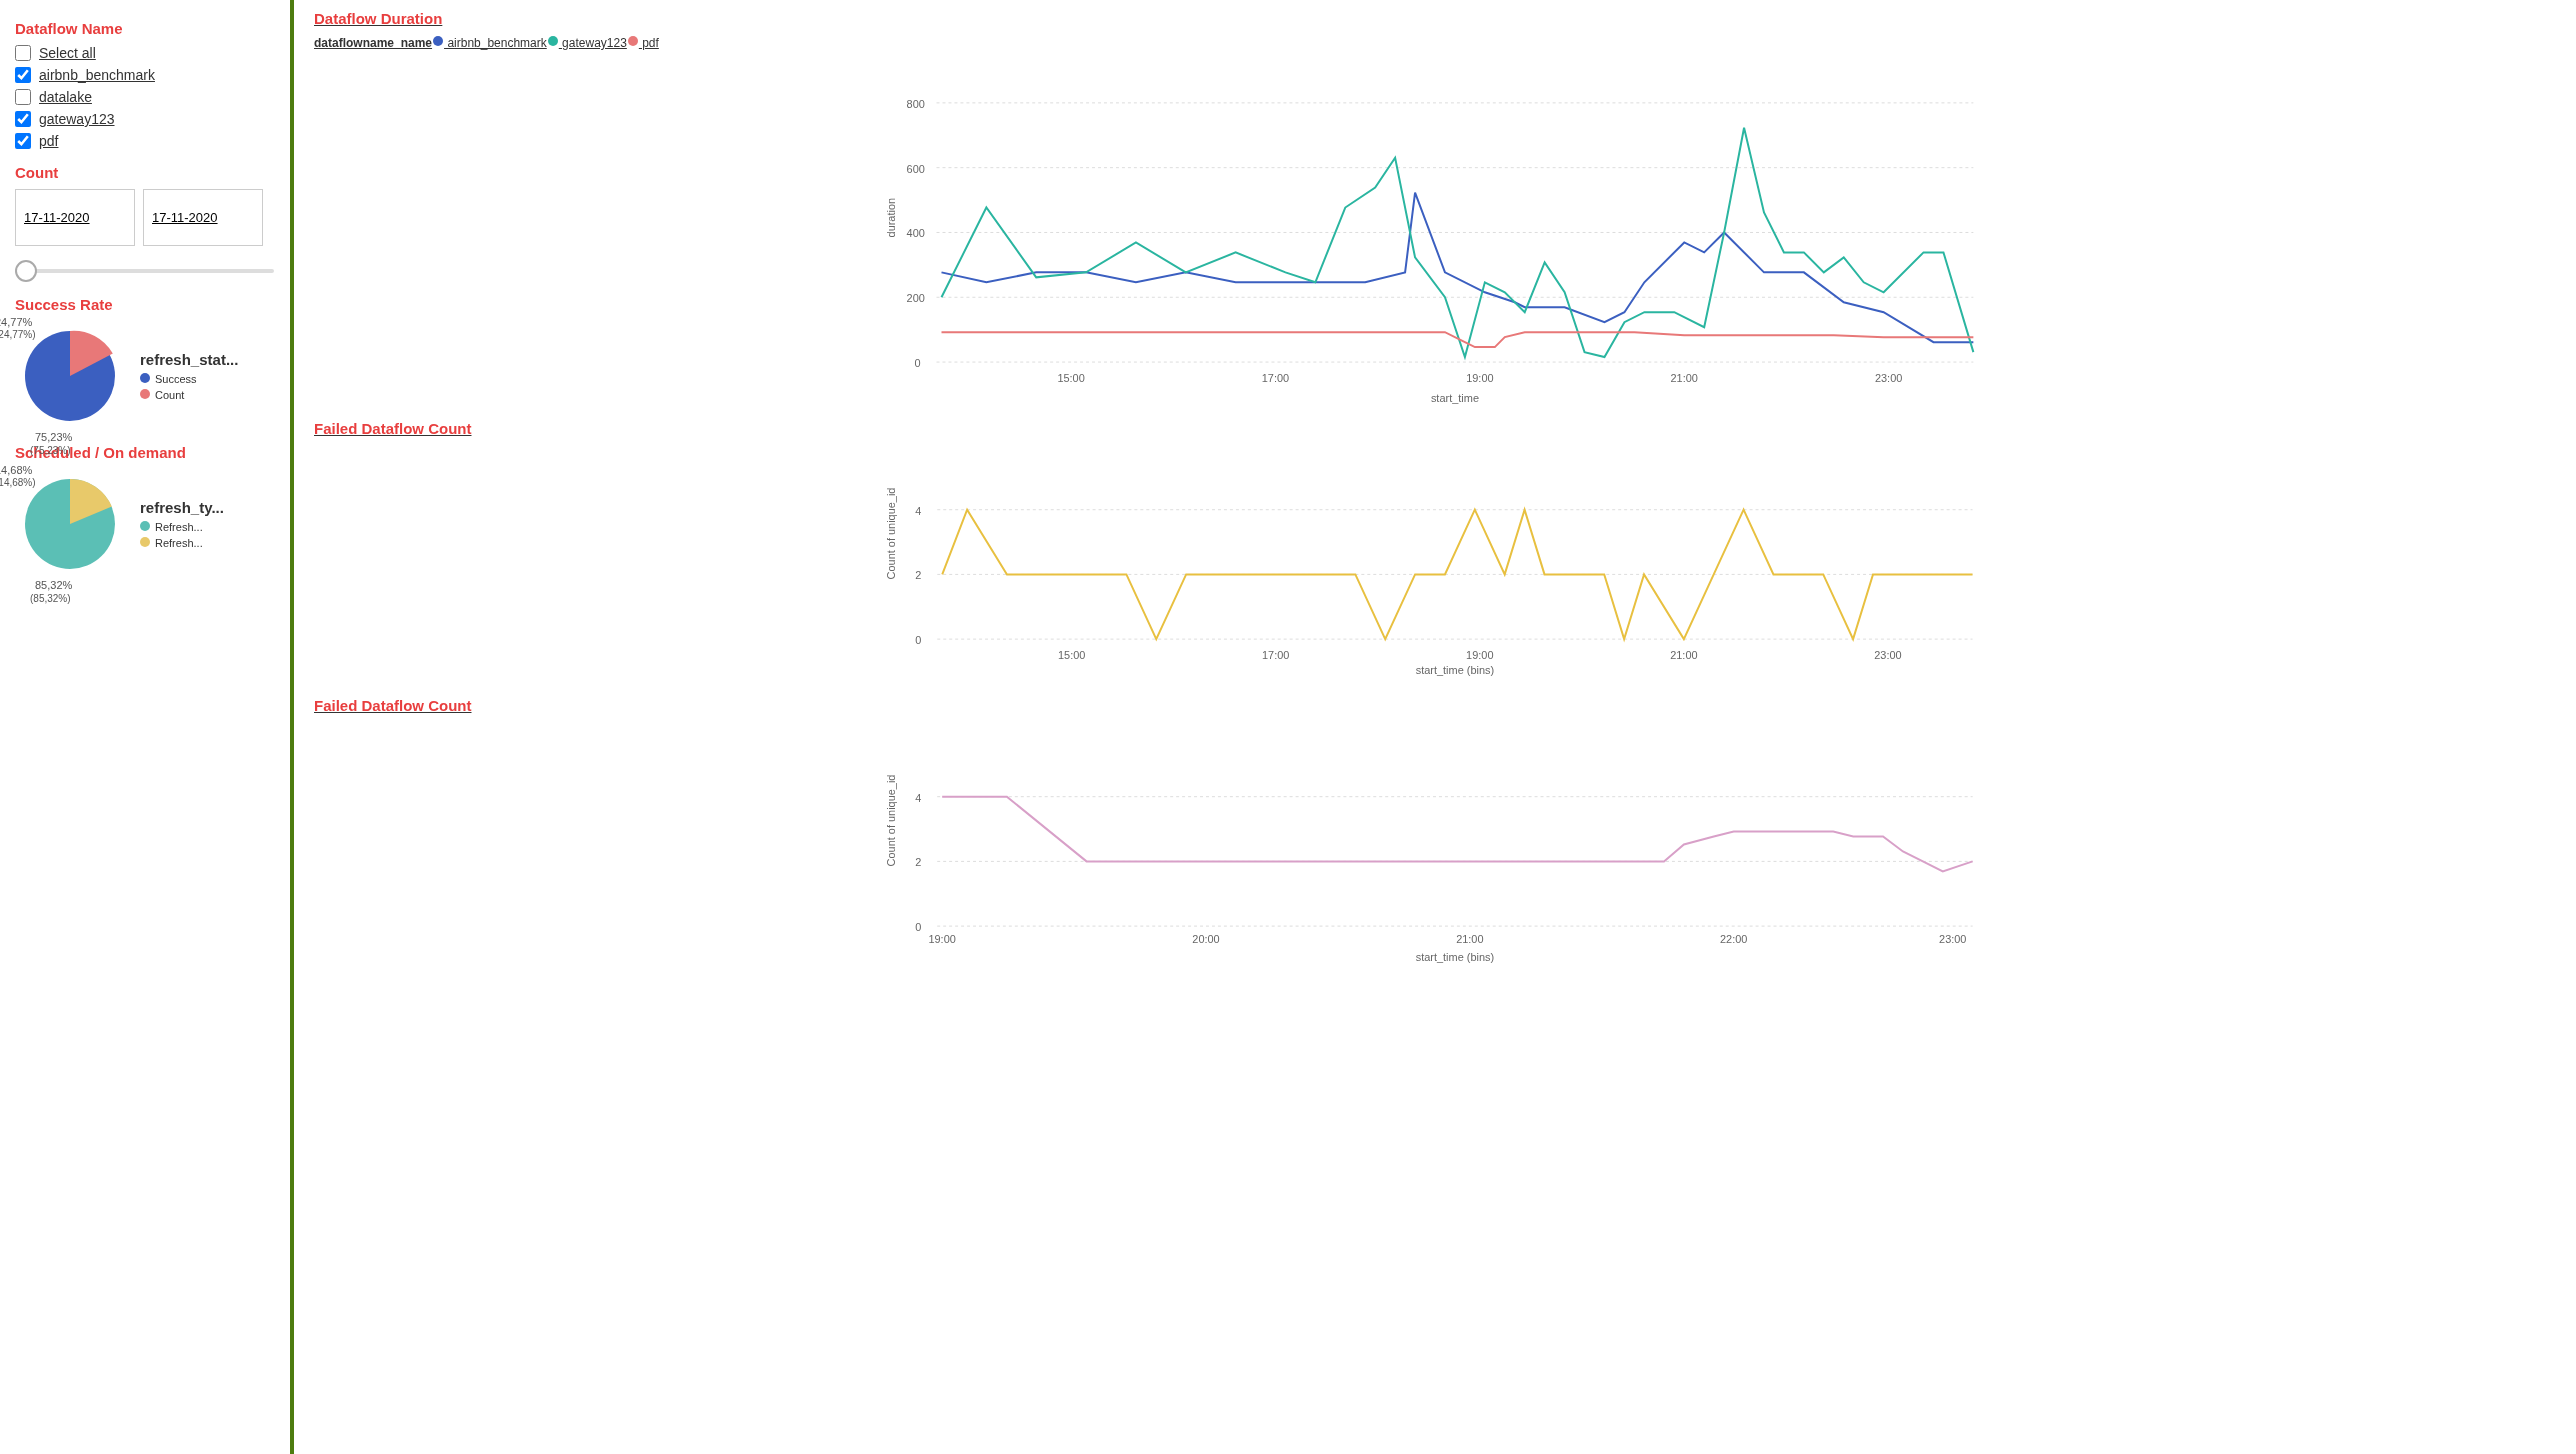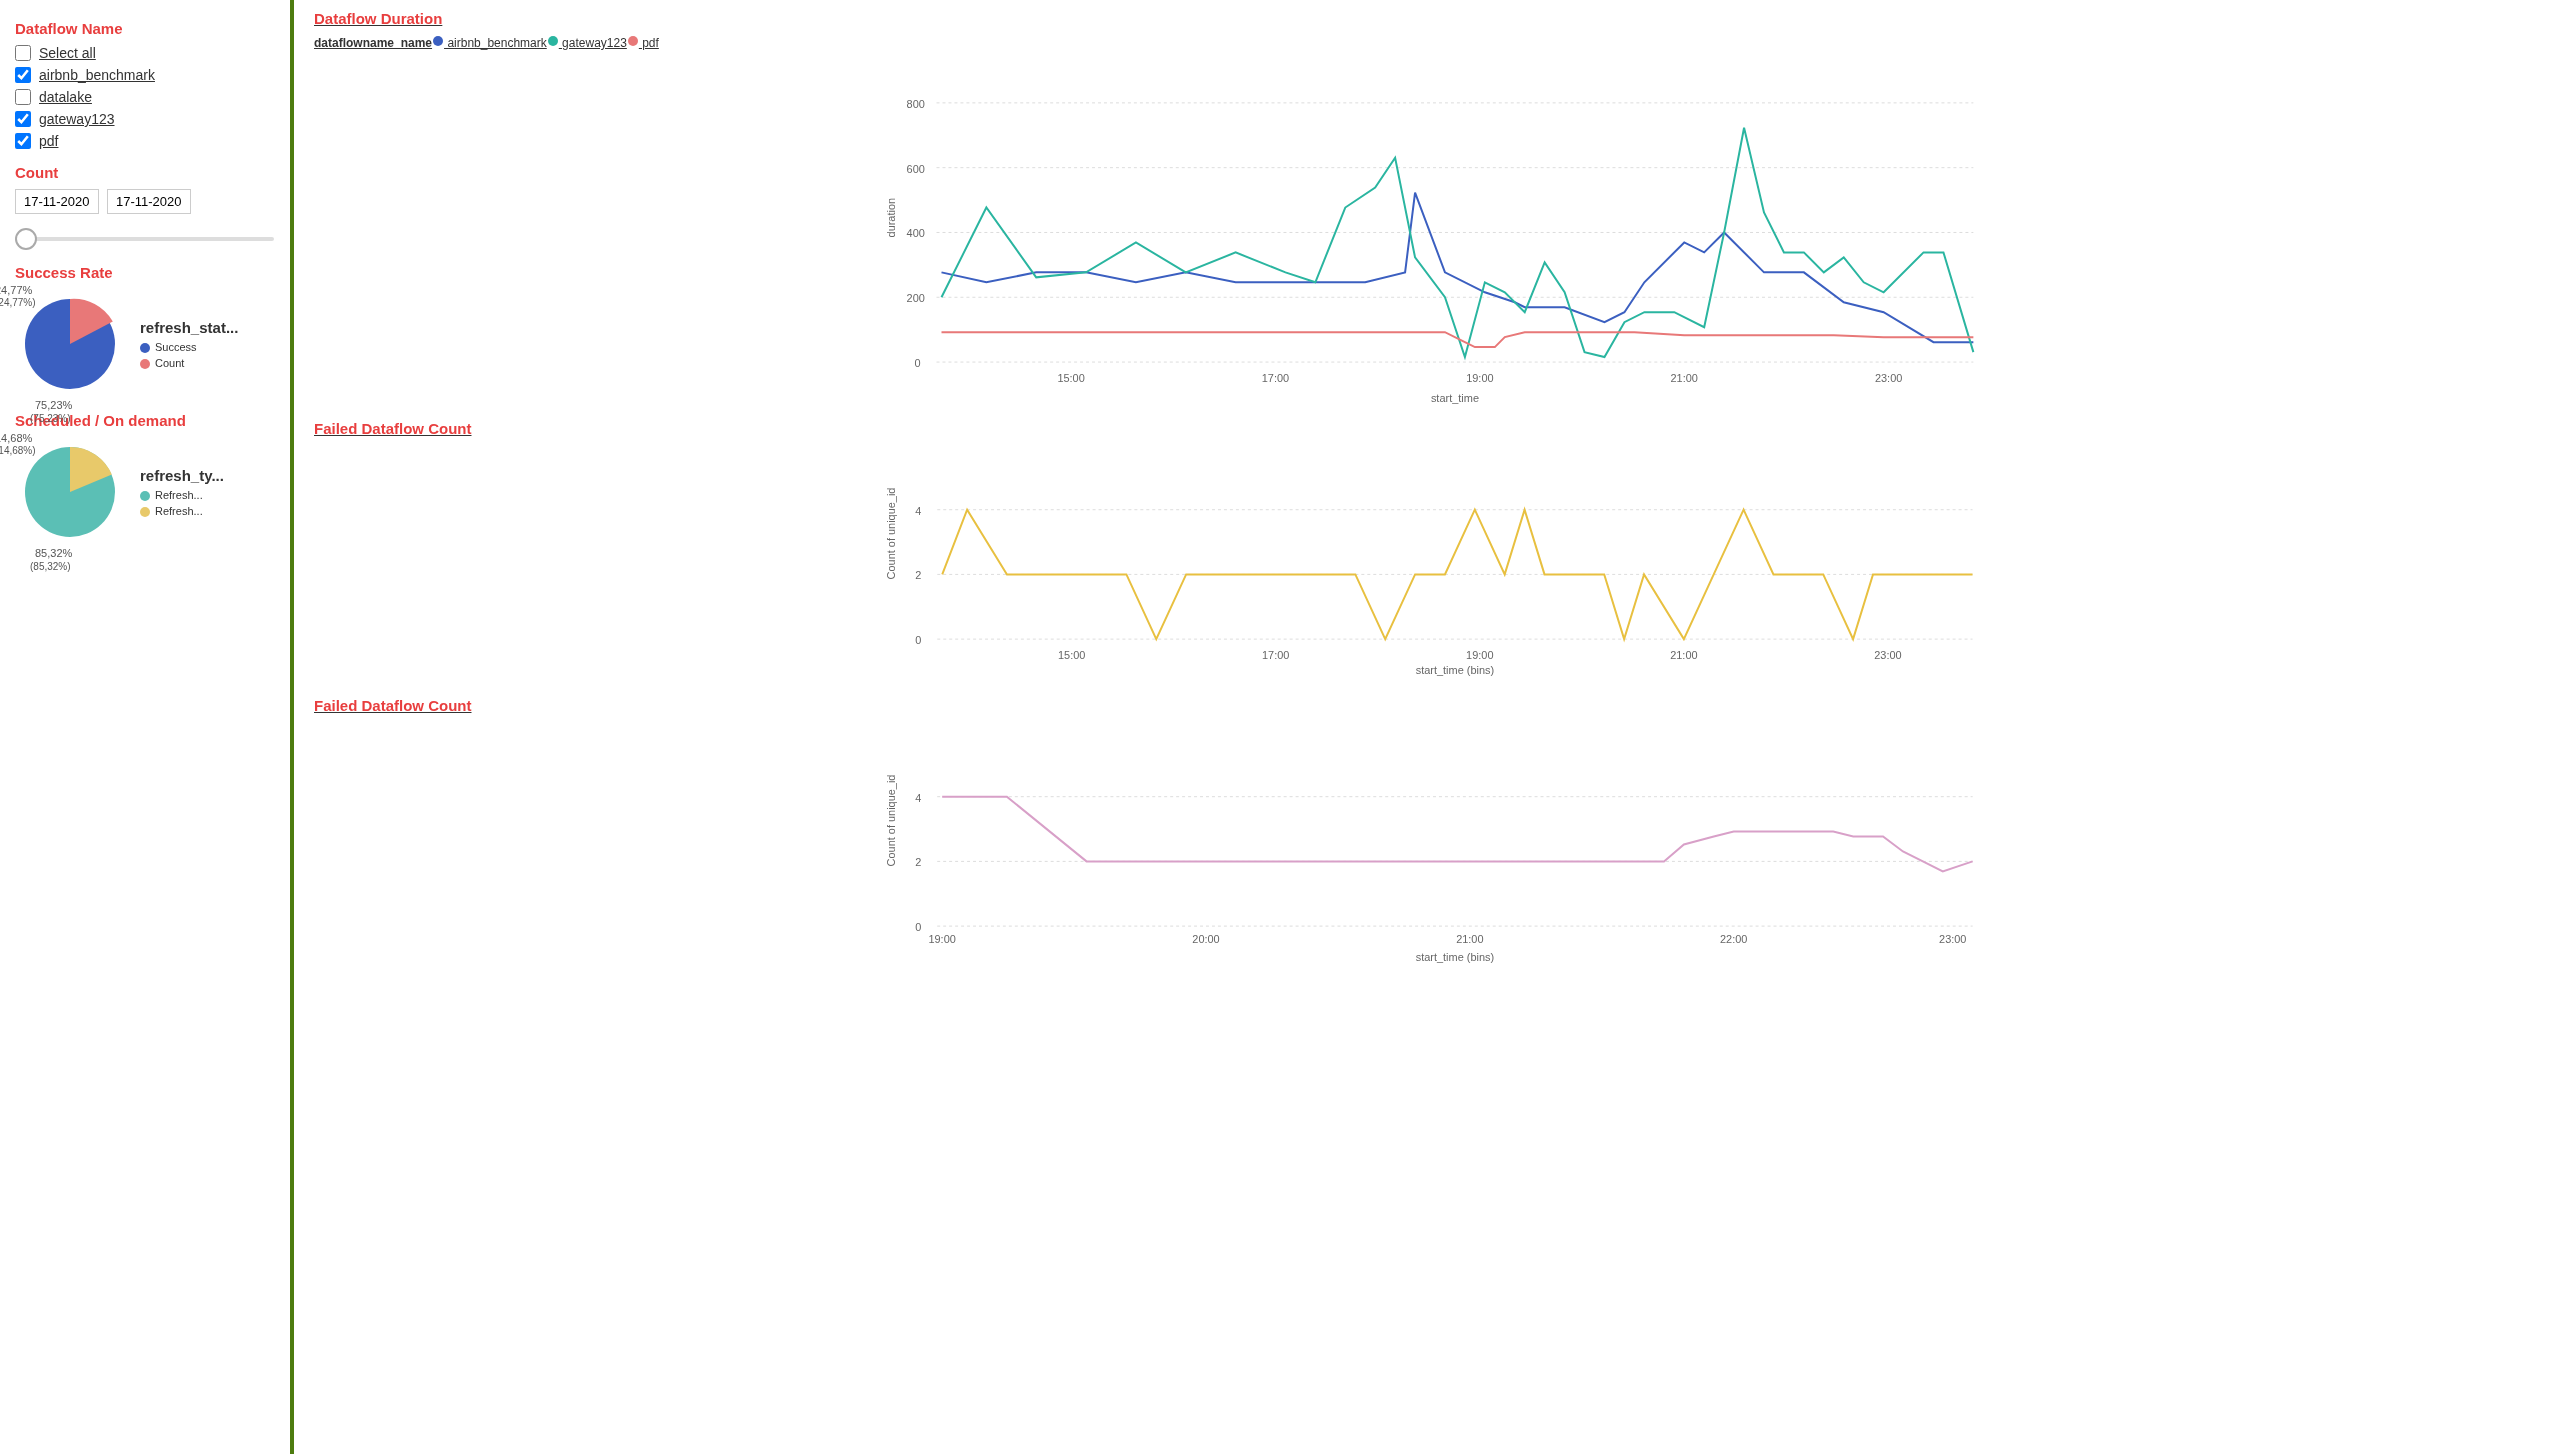--- a/index.html
+++ b/index.html
@@ -8,30 +8,30 @@
     .sidebar { width: 294px; min-width: 294px; padding: 10px 15px; border-right: 4px solid #4d7c0f; }
     .main { flex: 1; padding: 10px 20px; }
     
     .section-title { color: #e83e3e; font-size: 15px; font-weight: bold; margin-bottom: 8px; margin-top: 10px; }
     
     .checkbox-item { display: flex; align-items: center; margin-bottom: 6px; font-size: 14px; text-decoration: underline; }
     .checkbox-item input[type="checkbox"] { margin-right: 8px; width: 16px; height: 16px; }
     
     .time-section { margin-top: 15px; }
     .date-inputs { display: flex; gap: 8px; margin-bottom: 10px; }
-    .date-input { border: 1px solid #ccc; padding: 4px 8px; font-size: 13px; width: 84px; }
+    .date-input { border: 1px solid #ccc; padding: 20px 8px; font-size: 13px; width: 120px; text-decoration: underline; }
     
     .slider-container { position: relative; height: 30px; display: flex; align-items: center; }
     .slider-track { width: 259px; height: 4px; background: #ddd; border-radius: 2px; position: relative; }
     .slider-thumb { width: 22px; height: 22px; border-radius: 50%; border: 2px solid #aaa; background: white; position: absolute; left: 0; top: -9px; cursor: pointer; }
     
     .pie-section { margin-top: 10px; }
     .pie-container { display: flex; align-items: center; gap: 15px; margin-top: 5px; }
     .pie-labels { font-size: 11px; }
-    .legend-item { display: flex; align-items: flex-end; gap: 5px; margin-bottom: 4px; }
+    .legend-item { display: flex; align-items: flex-start; gap: 5px; margin-bottom: 4px; }
     .legend-dot { width: 10px; height: 10px; border-radius: 50%; display: inline-block; }
     .pie-legend-title { font-weight: bold; font-size: 15px; margin-bottom: 5px; }
     
     .chart-block { margin-bottom: 30px; text-decoration: underline; }
     .chart-title { color: #e83e3e; font-size: 15px; font-weight: bold; margin-bottom: 8px; }
     
     .chart-area { position: relative; width: 100%; }
     
     svg { overflow: visible; }
     

